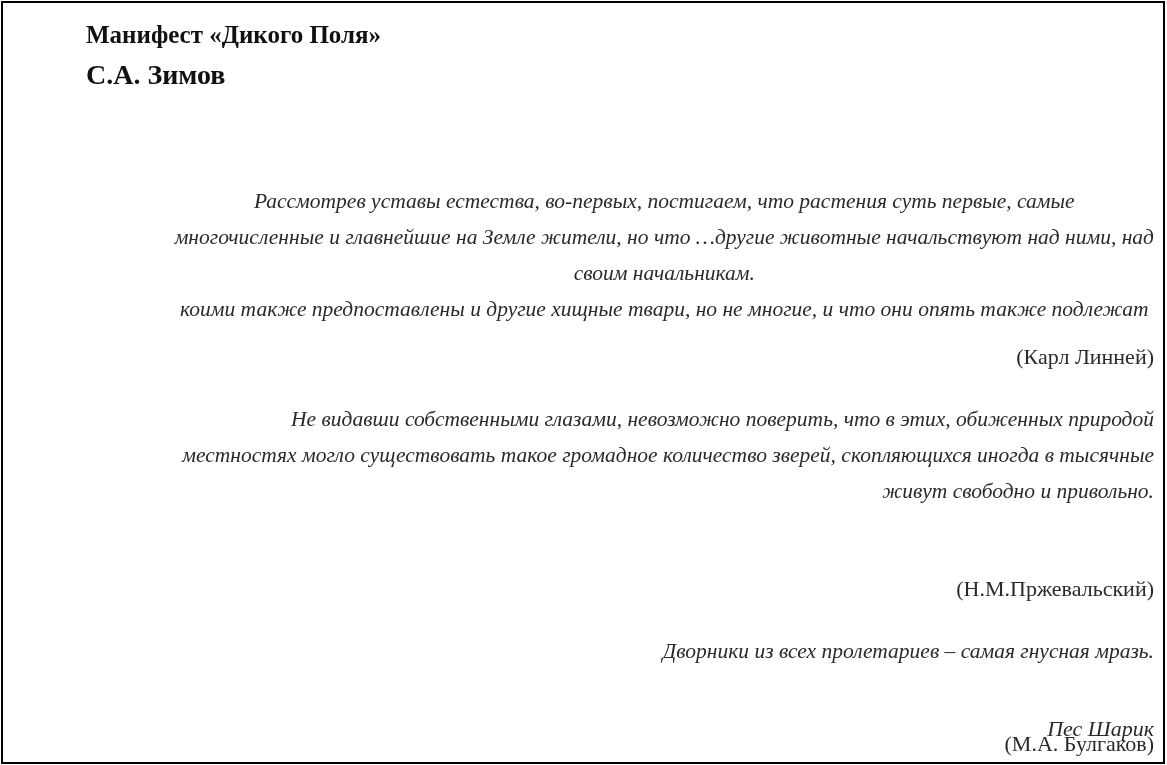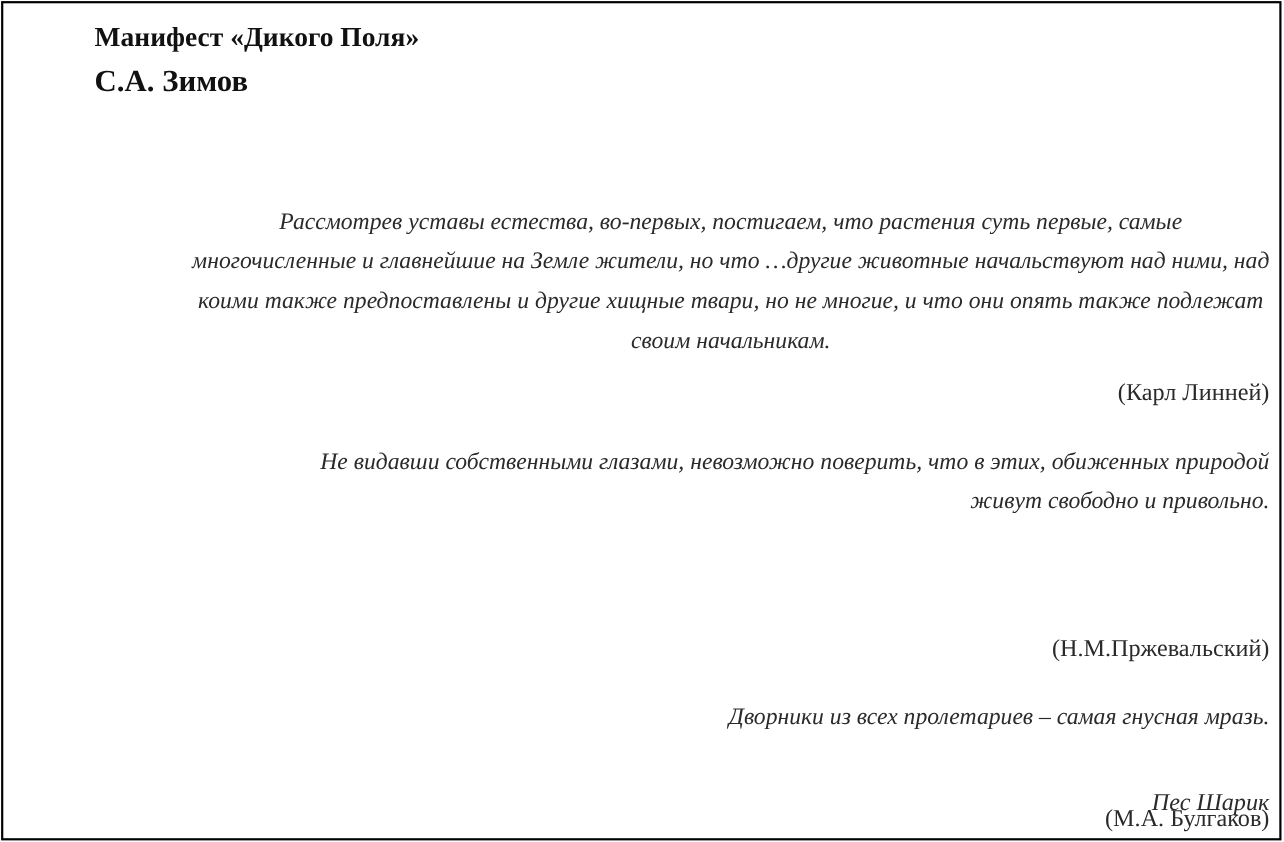--- a/index.html
+++ b/index.html
@@ -82,27 +82,28 @@
 <body>
 
 <div class="page">
 
   <h1 class="title">Манифест «Дикого Поля»</h1>
   <h2 class="author">С.А. Зимов</h2>
 
   <div class="epigraph" style="top:180px;text-align:center;">
     <span class="line">Рассмотрев уставы естества, во-первых, постигаем, что растения суть первые, самые</span>
     <span class="line">многочисленные и главнейшие на Земле жители, но что …другие животные начальствуют над ними, над</span>
+    <span class="line">своим начальникам.</span>
     <span class="line">коими также предпоставлены и другие хищные твари, но не многие, и что они опять также подлежат</span>
-    <span class="line">своим начальникам.</span>
   </div>
   <div class="attribution" style="top:337px;">(Карл Линней)</div>
 
   <div class="epigraph" style="top:398px;">
     <span class="line">Не видавши собственными глазами, невозможно поверить, что в этих, обиженных природой</span>
+    <span class="line">местностях могло существовать такое громадное  количество зверей, скопляющихся иногда в тысячные</span>
     <span class="line">живут свободно и привольно.</span>
   </div>
   <div class="attribution" style="top:569px;">(Н.М.Пржевальский)</div>
 
   <div class="epigraph" style="top:630px;">
     <span class="line">Дворники из всех пролетариев – самая гнусная мразь.</span>
   </div>
   <div class="attribution italic" style="top:698px;margin-top:11px;">Пес Шарик</div>
   <div class="attribution" style="top:724px;">(М.А. Булгаков)</div>
 

